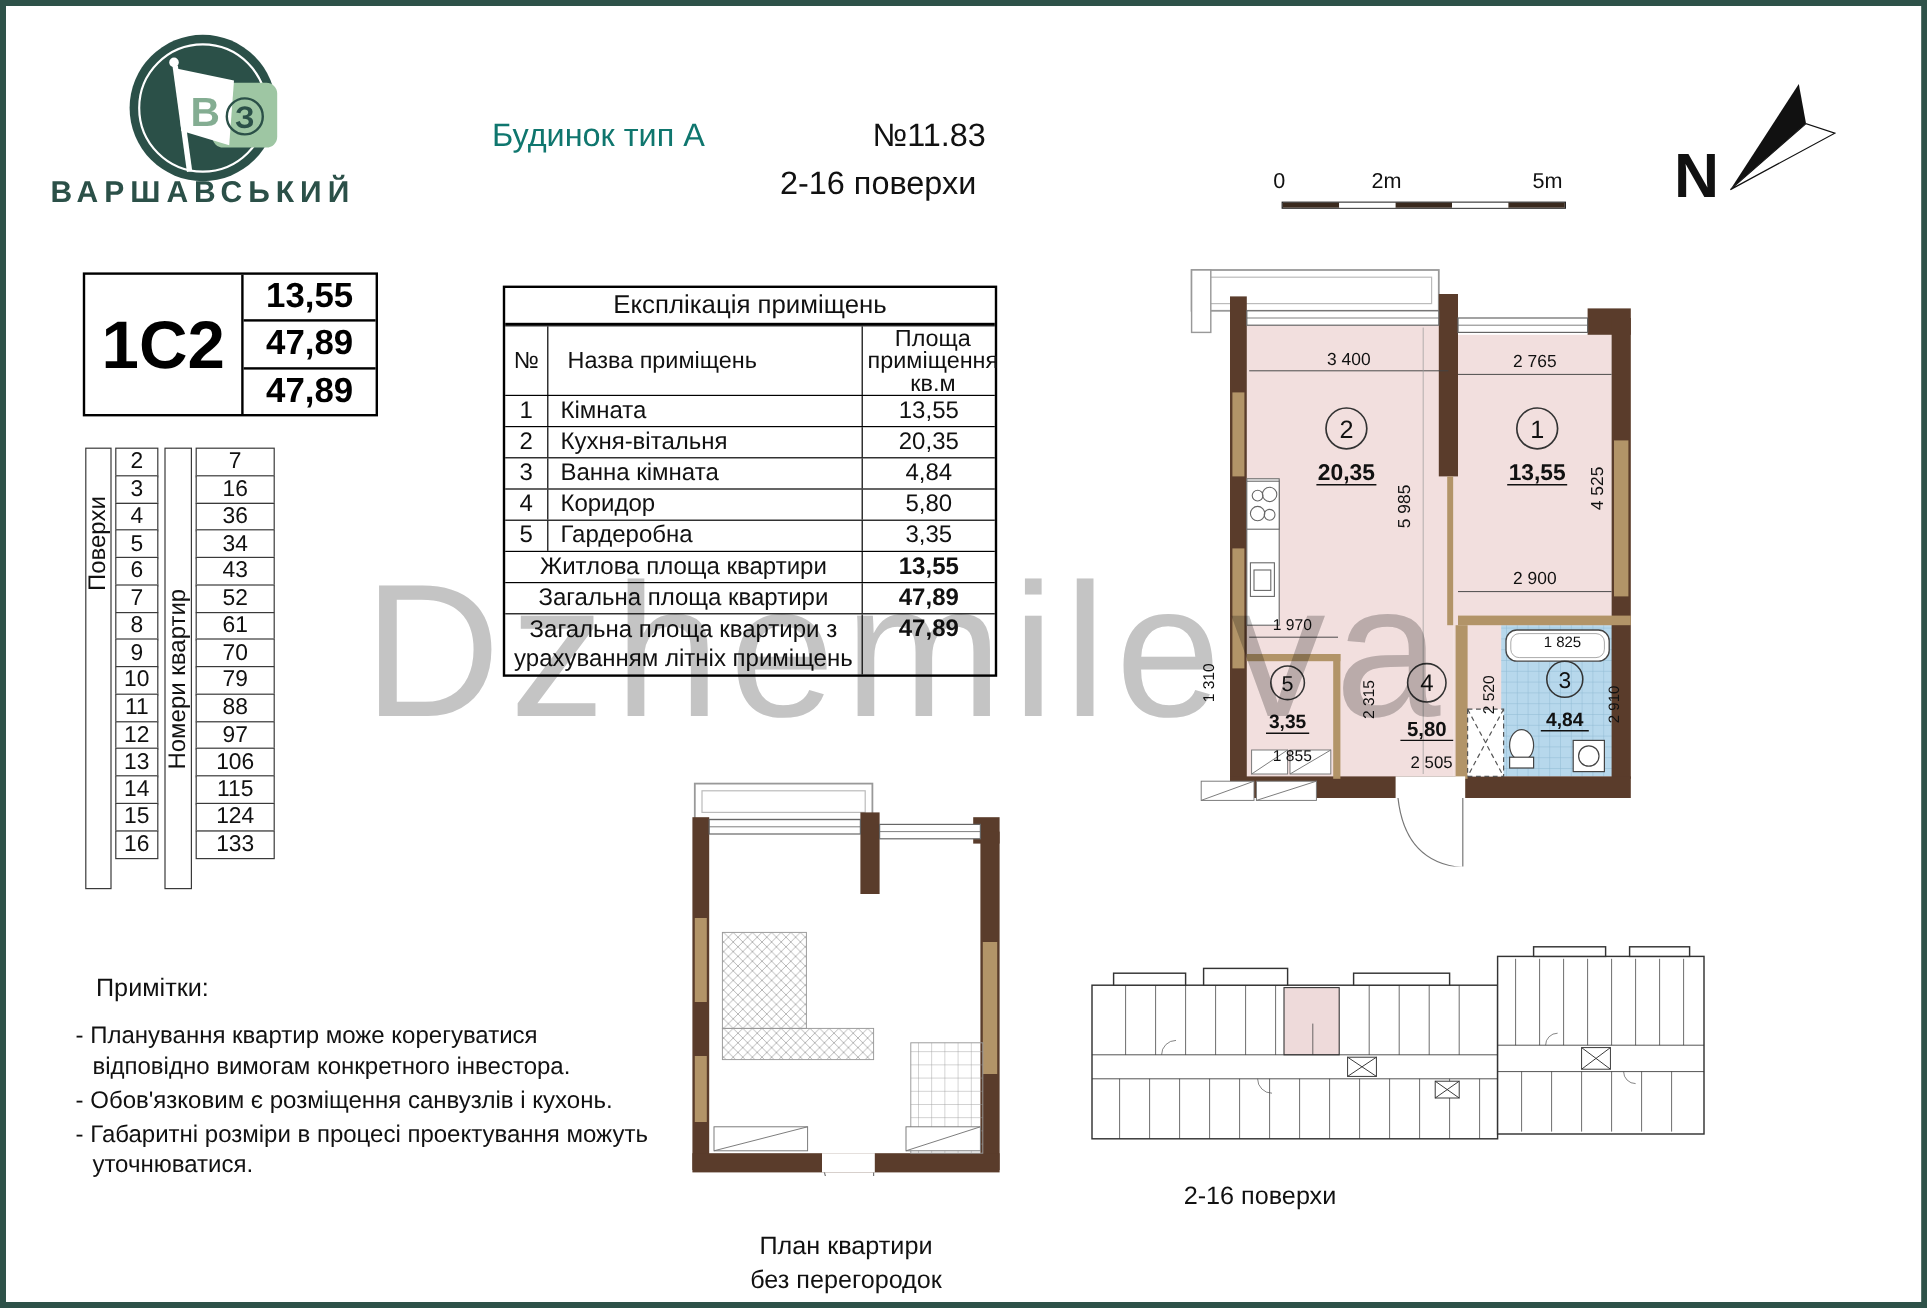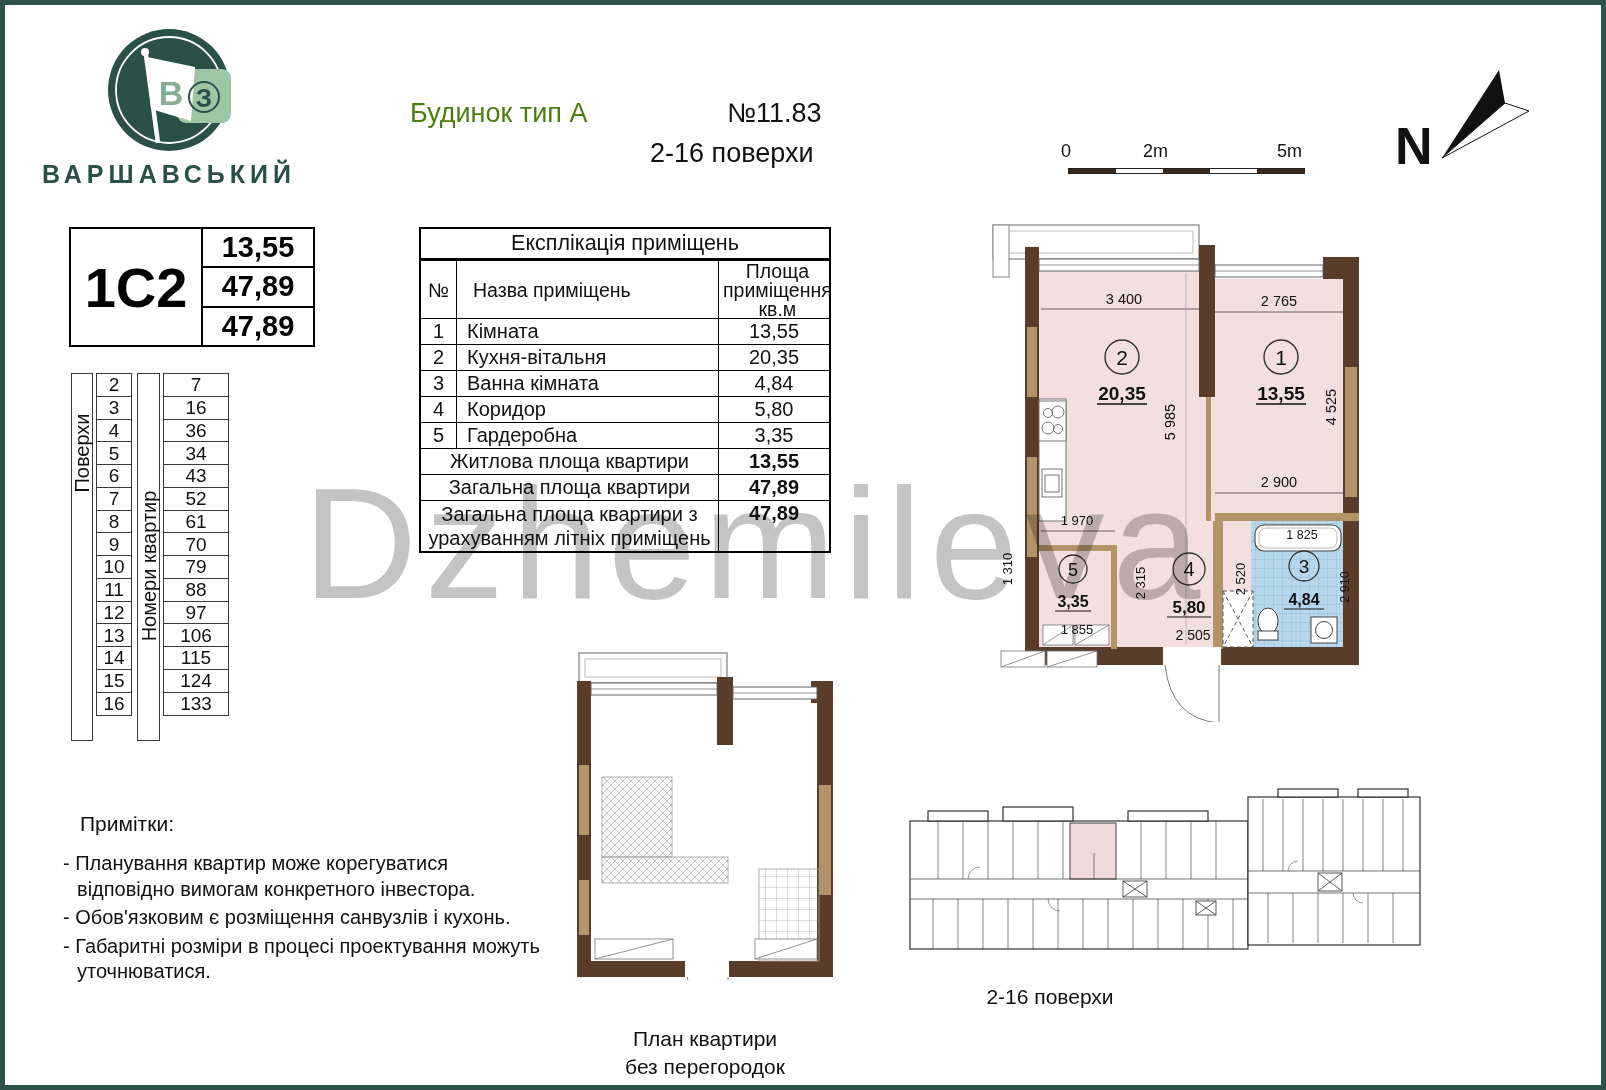--- a/index.html
+++ b/index.html
@@ -1,21 +1,21 @@
 <!DOCTYPE html>
 <html><head>
 <meta charset="utf-8">
 <style>
   html,body{margin:0;padding:0;background:#e9e9e9;}
   *{box-sizing:border-box;font-family:"Liberation Sans",sans-serif;}
   .page{position:relative;width:1606px;height:1090px;background:#fff;border:5px solid #2e5249;overflow:hidden;margin:0 auto;}
   .abs{position:absolute;}
   
-  .brand-name{left:37px;top:155px;width:240px;text-align:center;font-size:25px;font-weight:bold;letter-spacing:5px;color:#2b5048;}
-  .hdr-building{left:405px;top:93px;font-size:27px;color:#4d7c0f;}
+  .brand-name{left:37px;top:141px;width:240px;text-align:center;font-size:25px;font-weight:bold;letter-spacing:5px;color:#2b5048;}
+  .hdr-building{left:405px;top:93px;font-size:27px;color:#0f766e;}
   .hdr-no{left:722px;top:93px;font-size:27px;color:#111;}
   .hdr-floors{left:645px;top:133px;font-size:27px;color:#111;}
   
   .scalebar{left:1050px;top:136px;width:260px;height:40px;}
   .scalebar .lbl{position:absolute;top:0;font-size:18px;color:#111;}
   .sb-bar{position:absolute;left:13px;top:27px;width:237px;height:6px;border:1px solid #222;display:flex;}
   .sb-bar span{flex:1;}
   .sb-bar span:nth-child(odd){background:#3a2a1e;}
   .sb-bar span:nth-child(even){background:#fff;}
   
@@ -24,21 +24,21 @@
   .card-vals{flex:1;display:flex;flex-direction:column;}
   .card-vals div{flex:1;display:flex;align-items:center;justify-content:center;font-size:29px;font-weight:bold;}
   .card-vals div:nth-child(2){border-top:2.5px solid #000;border-bottom:2.5px solid #000;}
   
   .strip{border:1.8px solid #3a3a3a;background:#fff;}
   .strip .vlabel{position:absolute;left:50%;white-space:nowrap;font-size:20px;color:#111;transform:translate(-50%,-50%) rotate(-90deg);}
   .numcol{display:flex;flex-direction:column;}
   .numcol div{height:24.55px;border:1.8px solid #3a3a3a;margin-top:-1.8px;background:#fff;display:flex;align-items:center;justify-content:center;font-size:19px;color:#111;}
   .numcol div:first-child{margin-top:0;}
   
-  .expl{left:414px;top:222px;width:412px;border:2px solid #000;background:#fff;color:#111;}
+  .expl{left:414px;top:233px;width:412px;border:2px solid #000;background:#fff;color:#111;}
   .expl-title{height:31px;line-height:29px;text-align:center;font-size:21.5px;border-bottom:2px solid #000;}
   .erow{display:grid;grid-template-columns:36px 262px 1fr;border-top:1.5px solid #000;}
   .erow:first-of-type{border-top:none;}
   .ecell{padding:0;}
   .c-no{text-align:center;border-right:1.5px solid #000;}
   .c-name{padding-left:10px;border-right:1.5px solid #000;}
   .c-area{text-align:center;}
   .ehead{height:58px;font-size:19.5px;}
   .ehead .c-no{line-height:58px;}
   .ehead .c-name{display:flex;align-items:center;padding-left:16px;}

